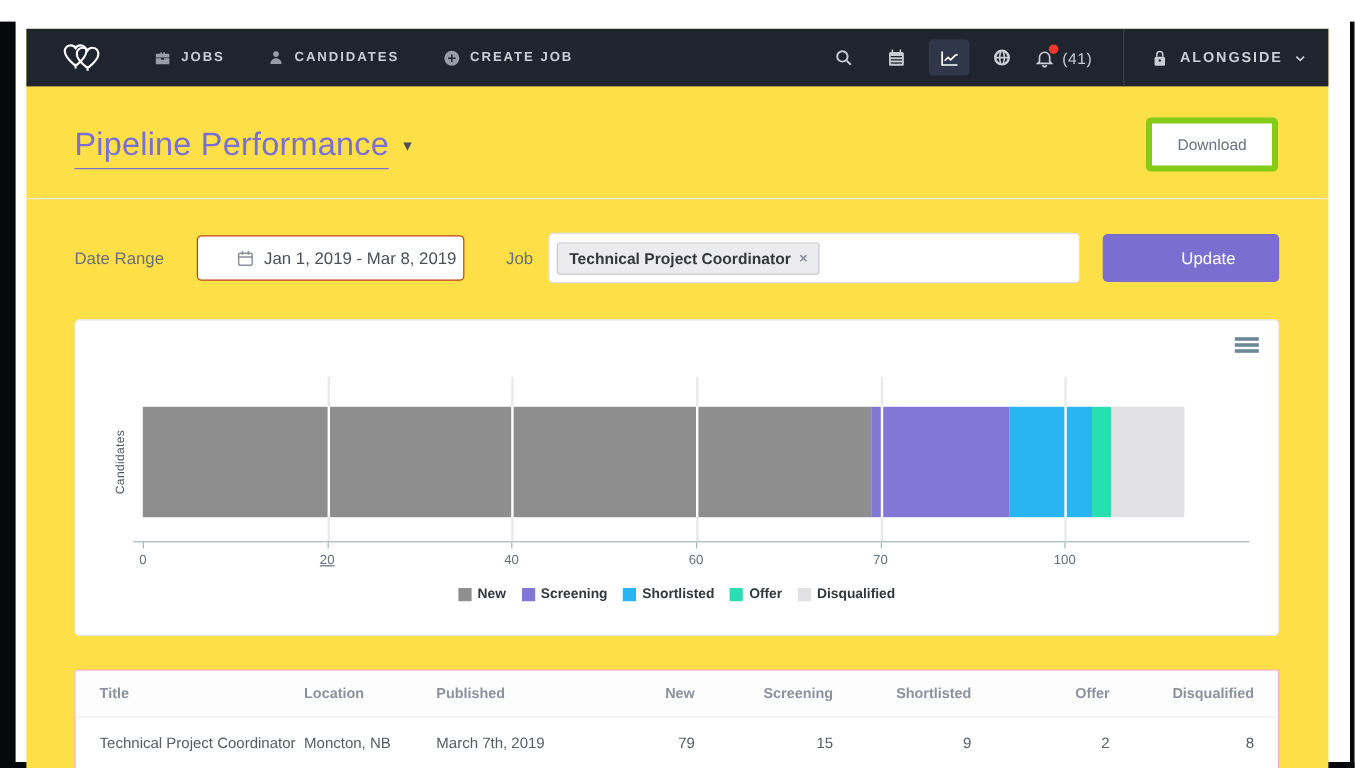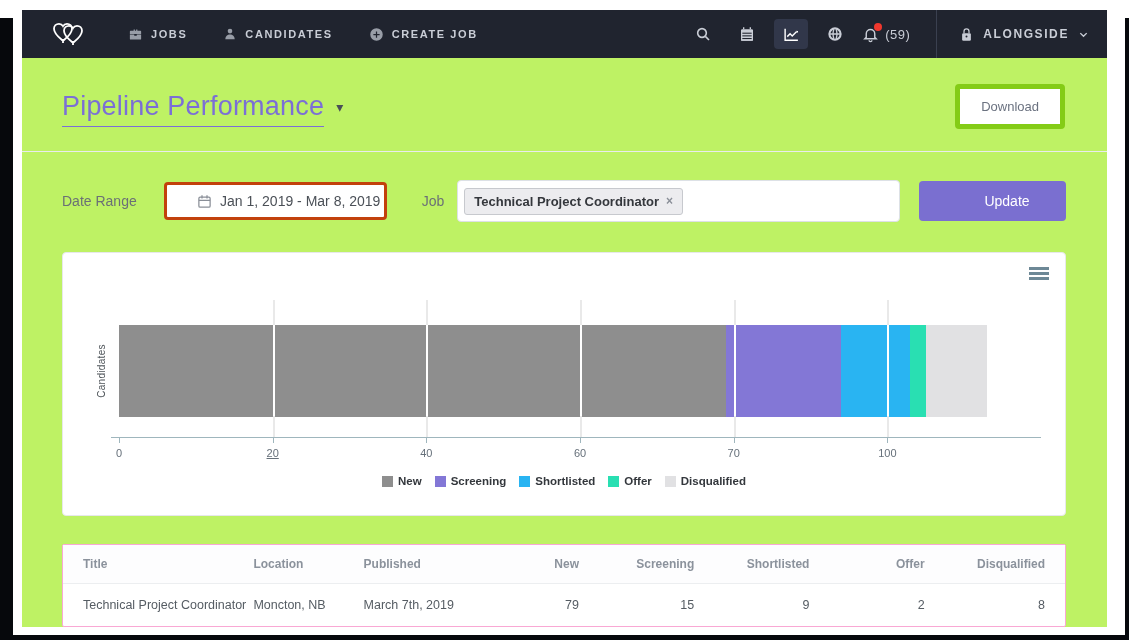--- a/index.html
+++ b/index.html
@@ -5,21 +5,21 @@
   * { margin:0; padding:0; box-sizing:border-box; }
   html,body { background:#ffffff; }
   body { font-family:"Liberation Sans", sans-serif; }
   .page { position:relative; width:1129px; height:640px; background:#fff; overflow:hidden; }
 
   
   .frame-left  { position:absolute; left:0; top:18px; bottom:0; width:13px; background:#06080c; }
   .frame-right { position:absolute; right:0; top:18px; bottom:0; width:4px; background:#06080c; }
   .frame-bottom{ position:absolute; left:0; right:0; bottom:0; height:5px; background:#06080c; }
 
-  .app { position:absolute; left:22px; top:10px; width:1085px; background:#bef264; }
+  .app { position:absolute; left:22px; top:24px; width:1085px; background:#fde047; }
 
   
   .navbar { height:48px; background:#20242f; display:flex; align-items:center; padding:0 18px 0 26px; }
   .logo { margin-right:40px; display:flex; align-items:center; }
   .nav-item { display:flex; align-items:center; gap:8px; color:#c9cdd6; font-size:11px; font-weight:bold;
               letter-spacing:1.6px; margin-right:36px; cursor:pointer; }
   .nav-item svg { opacity:.85; }
   .nav-right { margin-left:auto; display:flex; align-items:center; }
   .nav-icon { width:34px; height:30px; display:flex; align-items:center; justify-content:center; margin-left:10px; cursor:pointer; }
   .nav-icon.active { background:#31374a; border-radius:4px; }
@@ -35,21 +35,21 @@
   .page-title { color:#7b6fd6; font-size:27px; font-weight:normal; letter-spacing:.2px; }
   .page-title .underline { border-bottom:1px solid #7b6fd6; padding-bottom:5px; }
   .title-caret { display:inline-block; margin-left:12px; color:#4a4f57; font-size:14px; vertical-align:3px; cursor:pointer; }
   .download-btn { margin-left:auto; background:#fff; border:5px solid #84cc16; border-radius:4px;
                   color:#6b7280; font-size:13px; padding:10px 21px; cursor:pointer; font-family:inherit; }
   .hr { border-top:1px solid #e9ebee; }
 
   
   .filter-row { display:flex; align-items:center; padding:28px 41px 25px 40px; }
   .filter-label { color:#6b7076; font-size:14px;text-align:center; }
-  .date-input { width:223px; height:38px; margin-left:27px; border:3px solid #c2410c; border-radius:4px; background:#fff;
+  .date-input { width:223px; height:38px; margin-left:27px; border:1px solid #c2410c; border-radius:4px; background:#fff;
                 display:flex; align-items:center; justify-content:center; gap:8px; color:#4b5057; font-size:14px; cursor:pointer;padding-left:27px; }
   .job-label { margin-left:35px; }
   .job-input { width:443px; height:42px; margin-left:13px; border:1px solid #dde1e6; border-radius:4px; background:#fff;
                display:flex; align-items:center; padding:0 6px; cursor:text; }
   .chip { background:#ececef; border:1px solid #c7c9ce; border-radius:3px; padding:5px 9px; font-size:13px; font-weight:bold;
           color:#34373c; display:flex; align-items:center; gap:7px; }
   .chip-x { color:#8a8f98; font-size:12px; font-weight:bold; cursor:pointer; }
   .update-btn { margin-left:auto; width:147px; height:40px; background:#7a6fd0; border:none; border-radius:4px;
                 color:#fff; font-size:14px; cursor:pointer; font-family:inherit;padding-left:29px; }
 
@@ -156,21 +156,21 @@
           </svg>
         </div>
         <div class="nav-icon" style="width:auto;">
           <span class="bell-wrap">
             <svg width="17" height="17" viewBox="0 0 24 24" fill="none" stroke="#c9cdd6" stroke-width="2">
               <path d="M18 16v-5a6 6 0 1 0-12 0v5l-2 2h16l-2-2z"></path>
               <path d="M10 20a2 2 0 0 0 4 0"></path>
             </svg>
             <span class="bell-dot"></span>
           </span>
-          <span class="notif-count">(59)</span>
+          <span class="notif-count">(41)</span>
         </div>
         <div class="nav-divider"></div>
         <div class="account">
           <svg width="15" height="15" viewBox="0 0 24 24" fill="#c9cdd6">
             <path d="M12 2a5 5 0 0 0-5 5v3h2V7a3 3 0 0 1 6 0v3h2V7a5 5 0 0 0-5-5z"></path>
             <rect x="5" y="10" width="14" height="12" rx="2"></rect>
             <circle cx="12" cy="15" r="1.6" fill="#20242f"></circle>
           </svg>
           <span>ALONGSIDE</span>
           <svg width="11" height="11" viewBox="0 0 24 24" fill="none" stroke="#c9cdd6" stroke-width="3">

